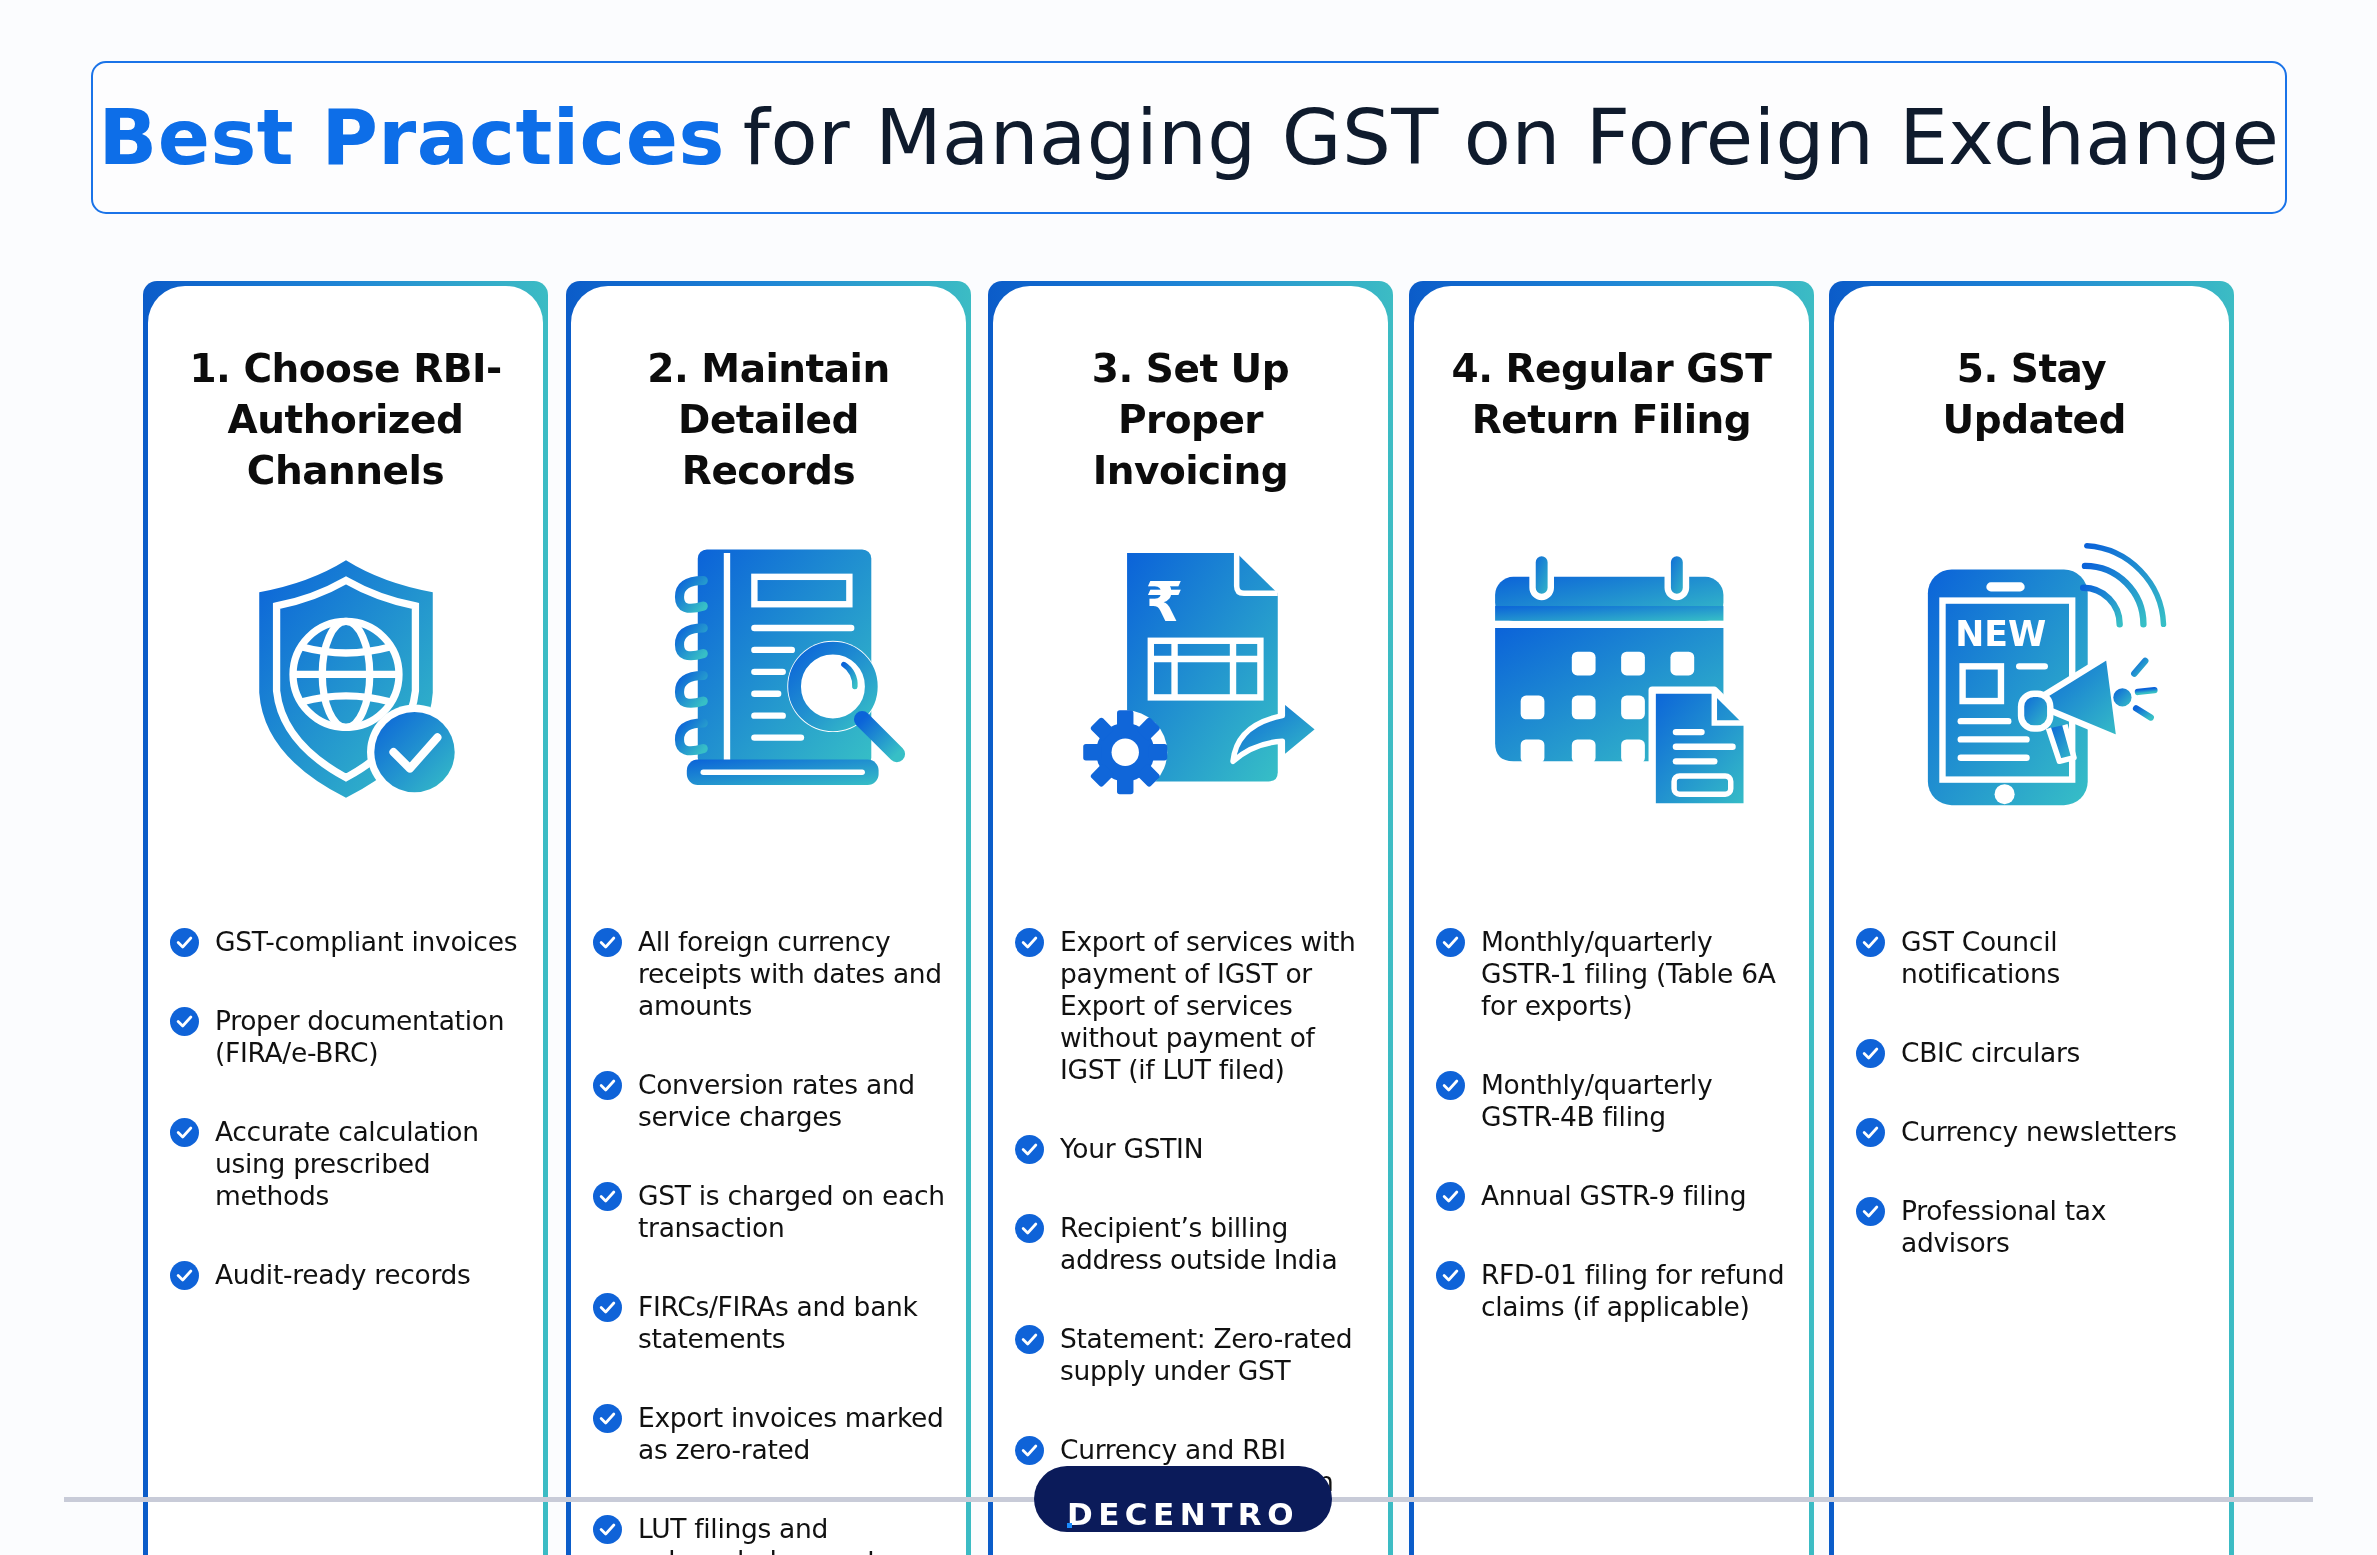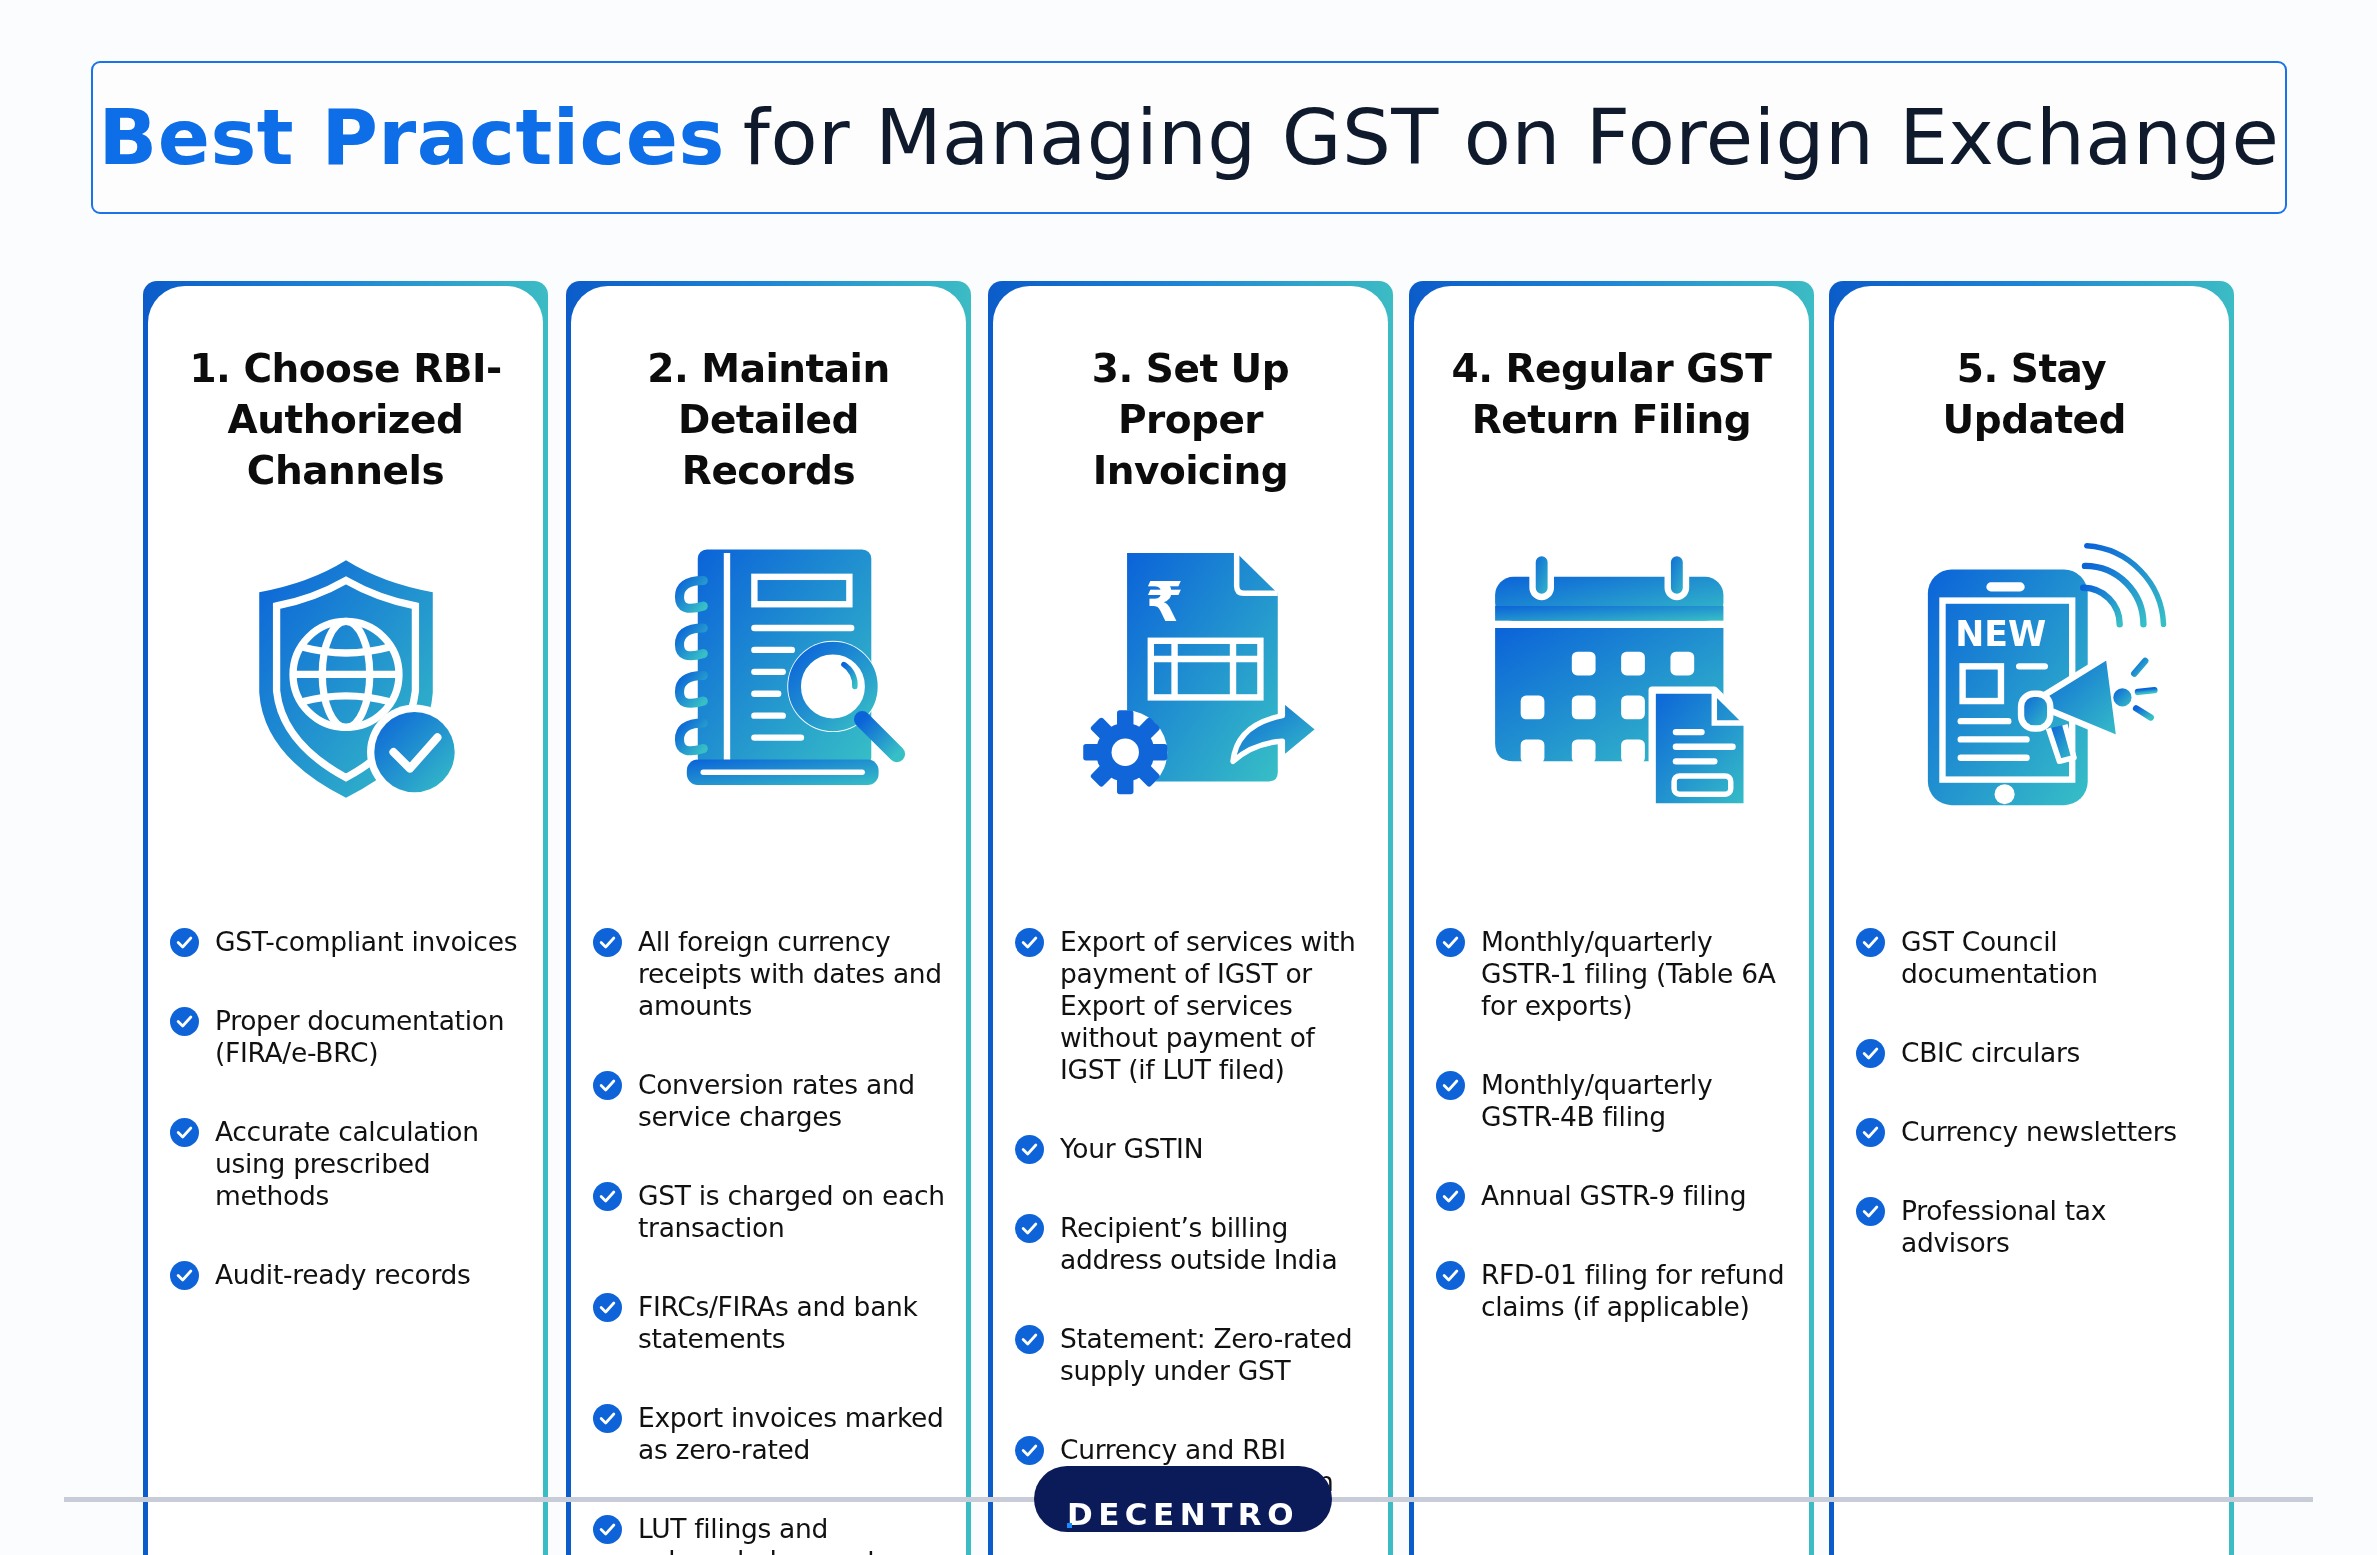--- a/index.html
+++ b/index.html
@@ -1,21 +1,21 @@
 <!DOCTYPE html>
 <html style="font-size:14.6px"><head>
 <meta charset="utf-8">
 <style>
   * { box-sizing: border-box; margin: 0; padding: 0; }
   html, body { width: 2377px; height: 1556px; background: #fbfcfe; overflow: hidden; }
   body { position: relative; font-family: "Liberation Sans", "DejaVu Sans", sans-serif; color: #111; }
 
   .title-box {
     position: absolute; left: 91px; top: 61px; width: 2196px; height: 153px;
-    border: 2.7px solid #1a73e8; border-radius: 9px; background: #fdfdfe;
+    border: 2.7px solid #1a73e8; border-radius: 15px; background: #fdfdfe;
     display: flex; align-items: center; justify-content: center;
   }
   .title { font-size: 77px; letter-spacing: 0.5px; white-space: nowrap; color: #0f1b2d; font-family: "DejaVu Sans", sans-serif; font-weight: 400; }
   .title .accent { color: #0d6ee8; font-weight: 700; margin-right: 18px; }
 
   .card {
     position: absolute; top: 281px; height: 1335px; width: 405px;
     border-radius: 14px; padding: 4.6px;
     background: linear-gradient(90deg, #0b5cc9 0%, #1f86d6 50%, #3cbcc4 100%);
   }
@@ -391,21 +391,21 @@
         <circle cx="249" cy="180" r="10" fill="url(#ig)"></circle>
       </svg>
     </div>
     <ul class="bullets">
       <li class="bullet">
           <span class="check">
             <svg viewBox="0 0 32 32">
               <path d="M9 16 L14 21 L23 11" fill="none" stroke="#fff" stroke-width="3" stroke-linecap="round" stroke-linejoin="round"></path>
             </svg>
           </span>
-          <span class="bullet-text">GST Council documentation</span>
+          <span class="bullet-text">GST Council notifications</span>
         </li>
       <li class="bullet">
           <span class="check">
             <svg viewBox="0 0 32 32">
               <path d="M9 16 L14 21 L23 11" fill="none" stroke="#fff" stroke-width="3" stroke-linecap="round" stroke-linejoin="round"></path>
             </svg>
           </span>
           <span class="bullet-text">CBIC circulars</span>
         </li>
       <li class="bullet">

